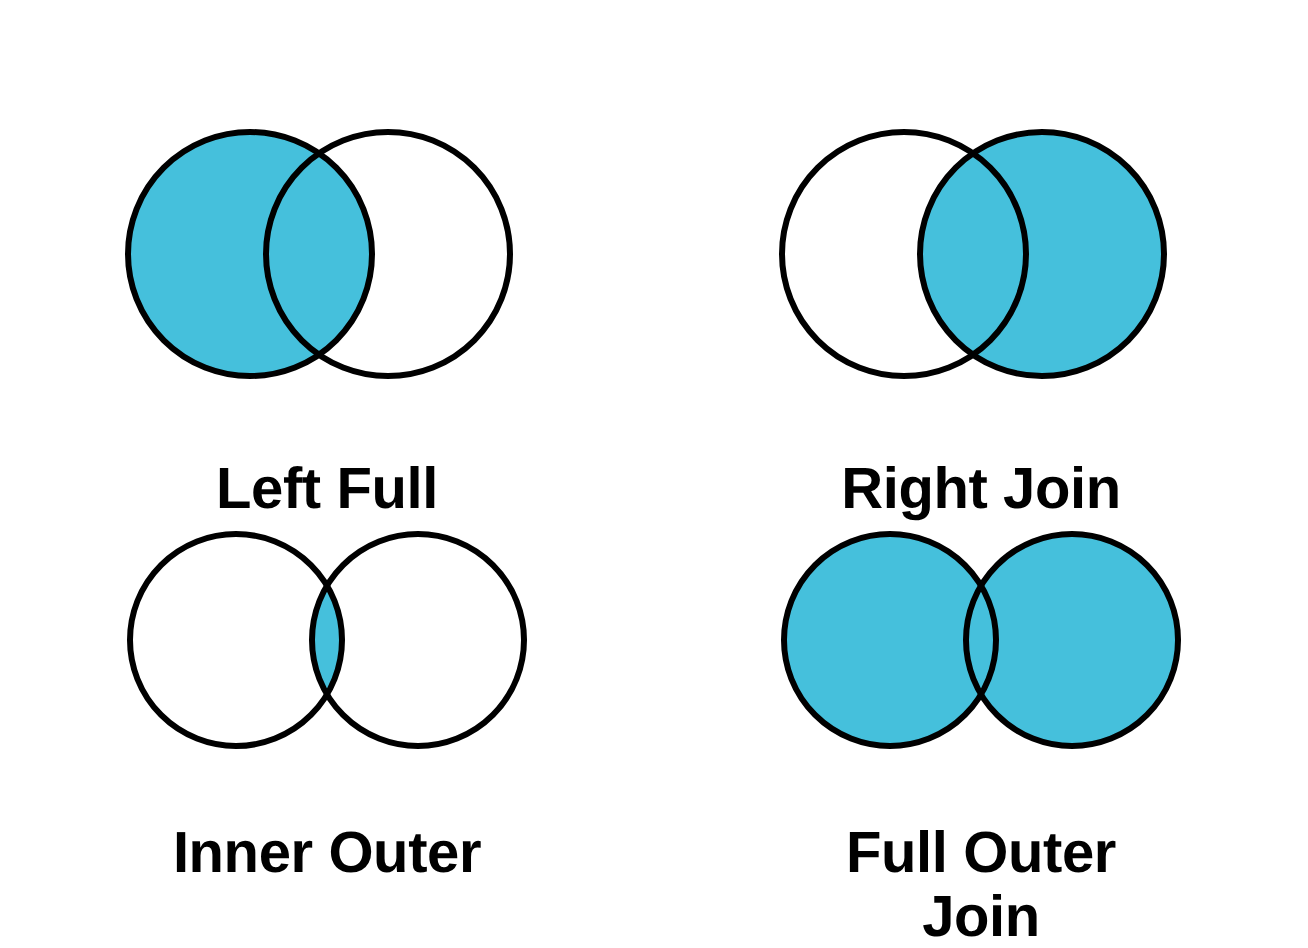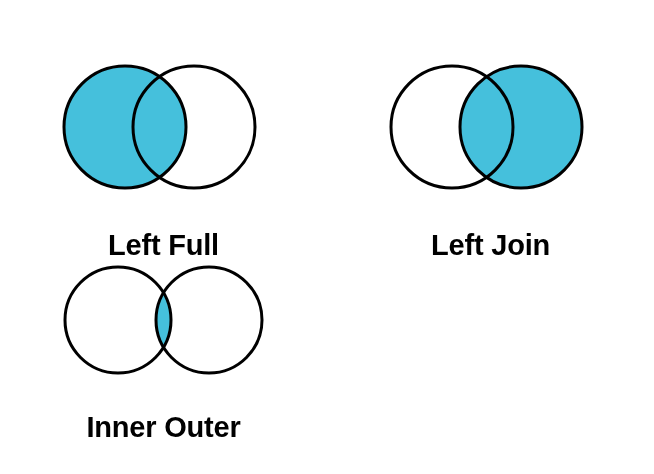--- a/index.html
+++ b/index.html
@@ -91,21 +91,21 @@
         </defs>
         <circle cx="111" cy="90" r="61" fill="#ffffff" stroke="none"></circle>
         <circle cx="180" cy="90" r="61" fill="#45c0dc" stroke="none"></circle>
         <g clip-path="url(#clipL-right)">
           <circle cx="180" cy="90" r="61" fill="#45c0dc" stroke="none"></circle>
         </g>
         <circle cx="111" cy="90" r="61" fill="none" stroke="#000000" stroke-width="3"></circle>
         <circle cx="180" cy="90" r="61" fill="none" stroke="#000000" stroke-width="3"></circle>
       </svg>
     </div>
-    <div class="caption">Left Join</div>
+    <div class="caption">Right Join</div>
   </div>
 
   <div class="panel panel-bottom">
     <div class="venn-wrap venn-bottom">
       <svg class="venn-svg" viewBox="0 0 300 160" preserveAspectRatio="xMidYMid meet">
         <defs>
           <clipPath id="clipL-inner">
               <circle cx="104" cy="80" r="53"></circle>
             </clipPath>
         </defs>
@@ -114,14 +114,26 @@
         <g clip-path="url(#clipL-inner)">
           <circle cx="195" cy="80" r="53" fill="#45c0dc" stroke="none"></circle>
         </g>
         <circle cx="104" cy="80" r="53" fill="none" stroke="#000000" stroke-width="3"></circle>
         <circle cx="195" cy="80" r="53" fill="none" stroke="#000000" stroke-width="3"></circle>
       </svg>
     </div>
     <div class="caption">Inner Outer</div>
   </div>
 
+  <div class="panel panel-bottom">
+    <div class="venn-wrap venn-bottom">
+      <svg class="venn-svg" viewBox="0 0 300 160" preserveAspectRatio="xMidYMid meet">
+        <circle cx="104" cy="80" r="53" fill="#45c0dc" stroke="none"></circle>
+        <circle cx="195" cy="80" r="53" fill="#45c0dc" stroke="none"></circle>
+        <circle cx="104" cy="80" r="53" fill="none" stroke="#000000" stroke-width="3"></circle>
+        <circle cx="195" cy="80" r="53" fill="none" stroke="#000000" stroke-width="3"></circle>
+      </svg>
+    </div>
+    <div class="caption">Full Outer
+Join</div>
+  </div>
 
 </div>
 
 </body></html>

